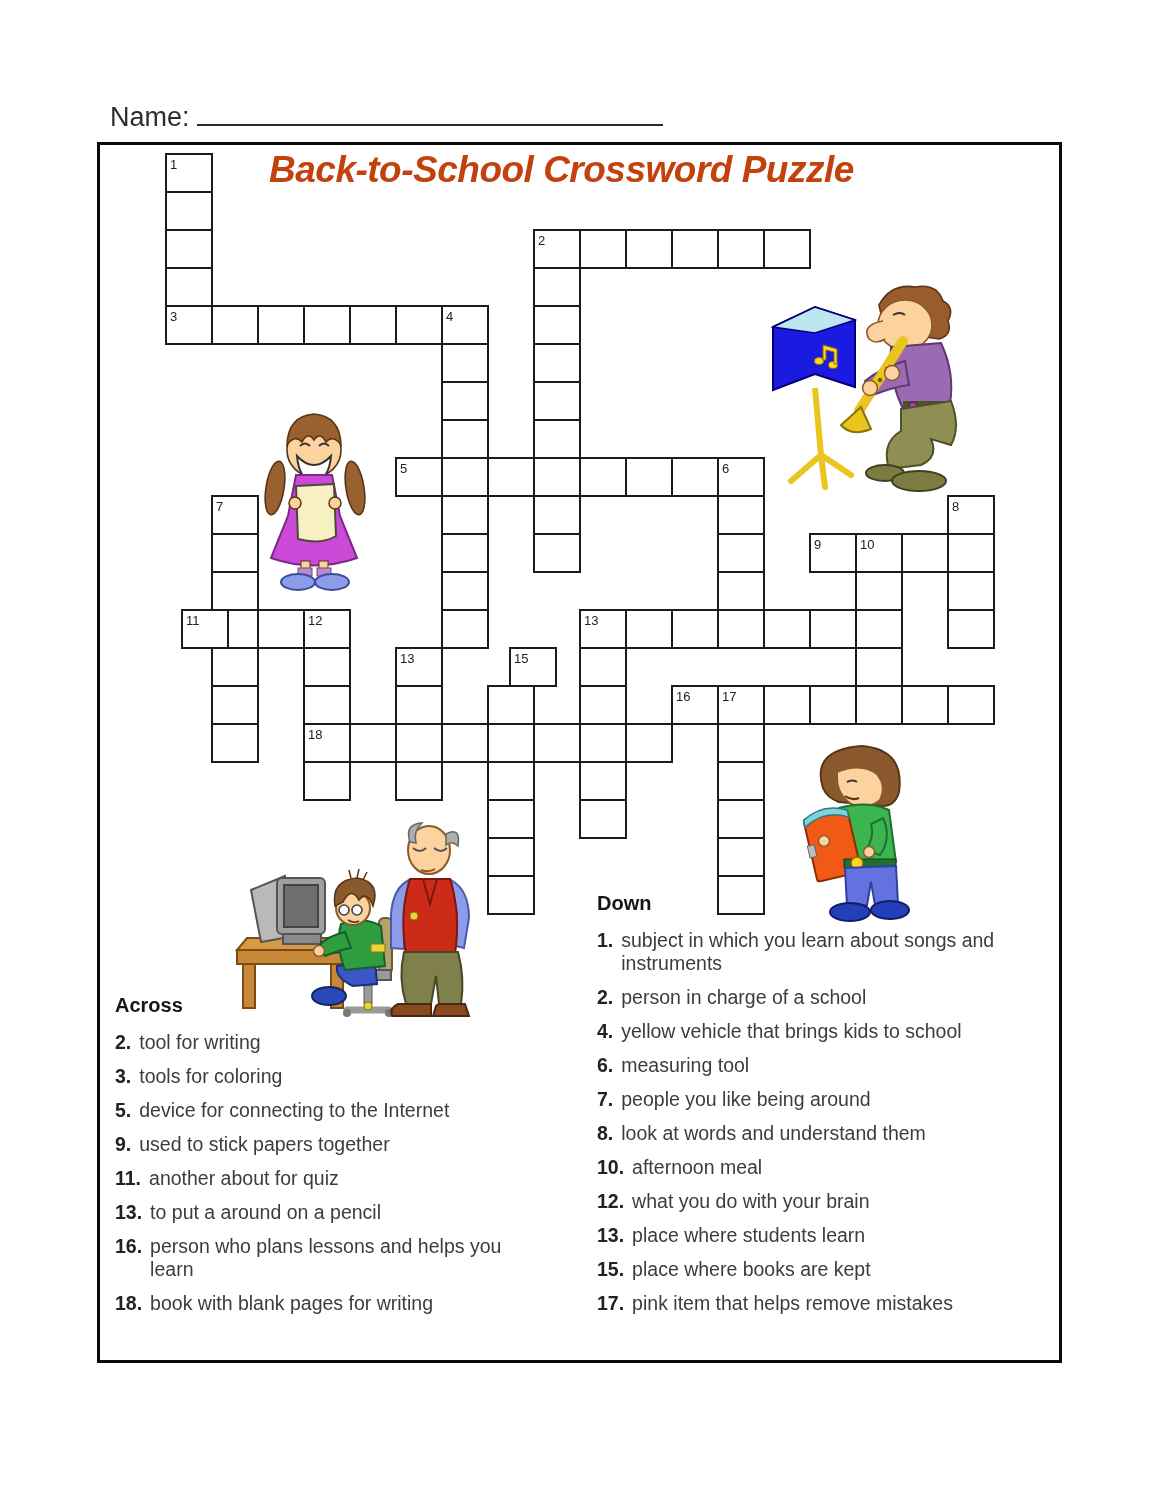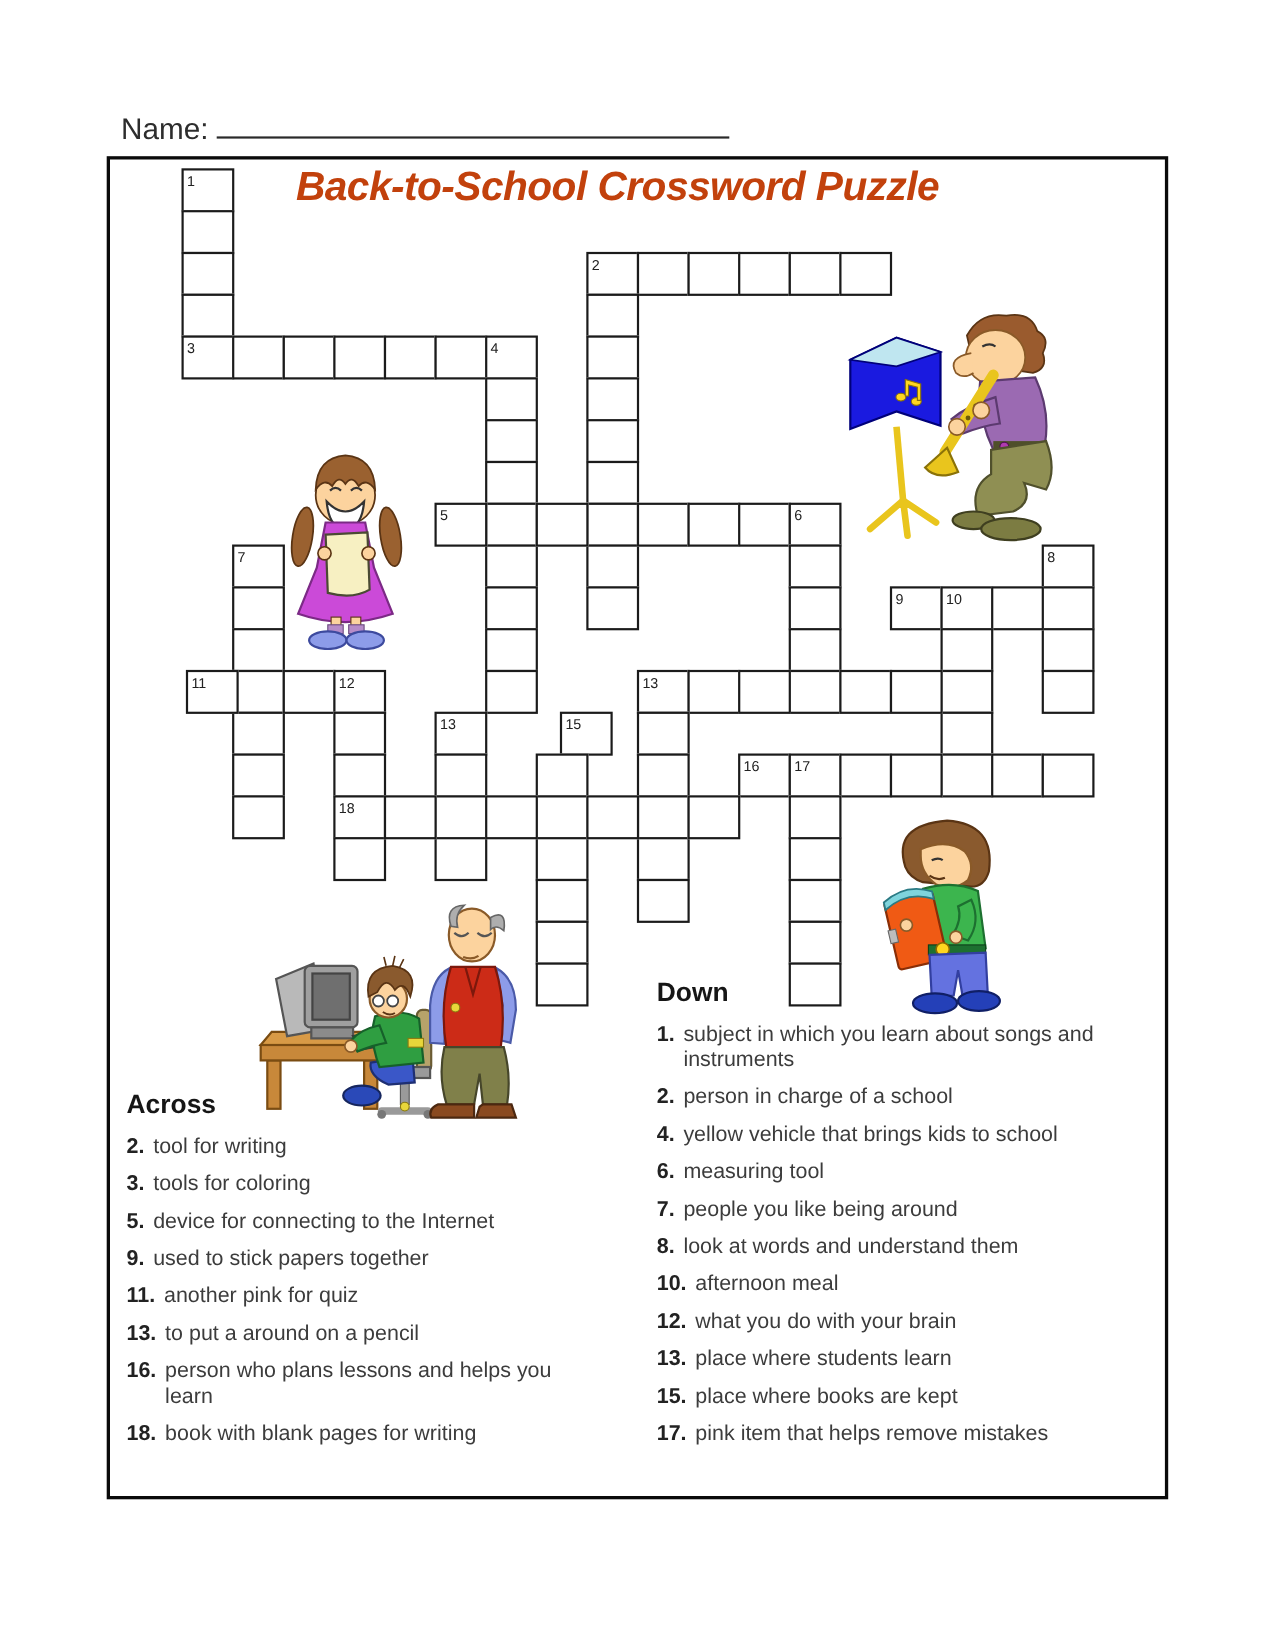--- a/index.html
+++ b/index.html
@@ -6,21 +6,21 @@
   .page{position:relative;width:1159px;height:1500px;background:#ffffff;overflow:hidden;
         font-family:"Liberation Sans",sans-serif;}
   .name-row{position:absolute;left:110px;top:98px;font-size:27px;color:#2d2d2d;}
   .name-line{display:inline-block;width:466px;height:26px;border-bottom:2px solid #2a2a2a;margin-left:7px;}
   .box{position:absolute;left:97px;top:142px;width:965px;height:1221px;border:3px solid #0a0a0a;box-sizing:border-box;background:transparent;}
   .title{position:absolute;left:269px;top:149px;margin:0;font-size:37px;font-weight:bold;font-style:italic;
          color:#c2410c;letter-spacing:-0.5px;white-space:nowrap;}
   #grid{position:absolute;}
   .cell{position:absolute;width:48px;height:40px;box-sizing:border-box;border:2px solid #1b1b1b;background:#ffffff;}
   .cellnum{display:block;font-size:13px;line-height:13px;padding:3px 0 0 3px;color:#222;}
-  .sec-header{font-weight:bold;font-size:24px;line-height:24px;color:#161616;}
+  .sec-header{font-weight:bold;font-size:20px;line-height:24px;color:#161616;}
   .across-sec{position:absolute;left:115px;top:993px;width:430px;}
   .down-sec{position:absolute;left:597px;top:891px;width:437px;}
   .clue-list{margin-top:14px;}
   .clue{display:flex;margin-bottom:11px;font-size:19.5px;line-height:23px;color:#3c3c3c;}
   .cnum{font-weight:bold;margin-right:8px;white-space:nowrap;color:#222;}
   .art{position:absolute;}
 </style>
 </head>
 <body>
 
@@ -109,21 +109,21 @@
         <span class="cellnum">9</span>
       </div>
       <div class="cell" style="left: 690px; top: 380px;">
         <span class="cellnum">10</span>
       </div>
       <div class="cell" style="left: 736px; top: 380px;"></div>
       <div class="cell" style="left: 690px; top: 418px;"></div>
       <div class="cell" style="left: 690px; top: 456px;"></div>
       <div class="cell" style="left: 690px; top: 494px;"></div>
       <div class="cell" style="left: 690px; top: 532px;"></div>
-      <div class="cell" style="left: 4px; top: 456px;">
+      <div class="cell" style="left: 16px; top: 456px;">
         <span class="cellnum">11</span>
       </div>
       <div class="cell" style="left: 92px; top: 456px;"></div>
       <div class="cell" style="left: 138px; top: 456px;">
         <span class="cellnum">12</span>
       </div>
       <div class="cell" style="left: 138px; top: 494px;"></div>
       <div class="cell" style="left: 138px; top: 532px;"></div>
       <div class="cell" style="left: 138px; top: 570px;">
         <span class="cellnum">18</span>
@@ -320,21 +320,21 @@
         <div class="clue">
           <span class="cnum">5.</span>
           <span class="ctext">device for connecting to the Internet</span>
         </div>
         <div class="clue">
           <span class="cnum">9.</span>
           <span class="ctext">used to stick papers together</span>
         </div>
         <div class="clue">
           <span class="cnum">11.</span>
-          <span class="ctext">another pink for quiz</span>
+          <span class="ctext">another about for quiz</span>
         </div>
         <div class="clue">
           <span class="cnum">13.</span>
           <span class="ctext">to put a around on a pencil</span>
         </div>
         <div class="clue">
           <span class="cnum">16.</span>
           <span class="ctext">person who plans lessons and helps you learn</span>
         </div>
         <div class="clue">

